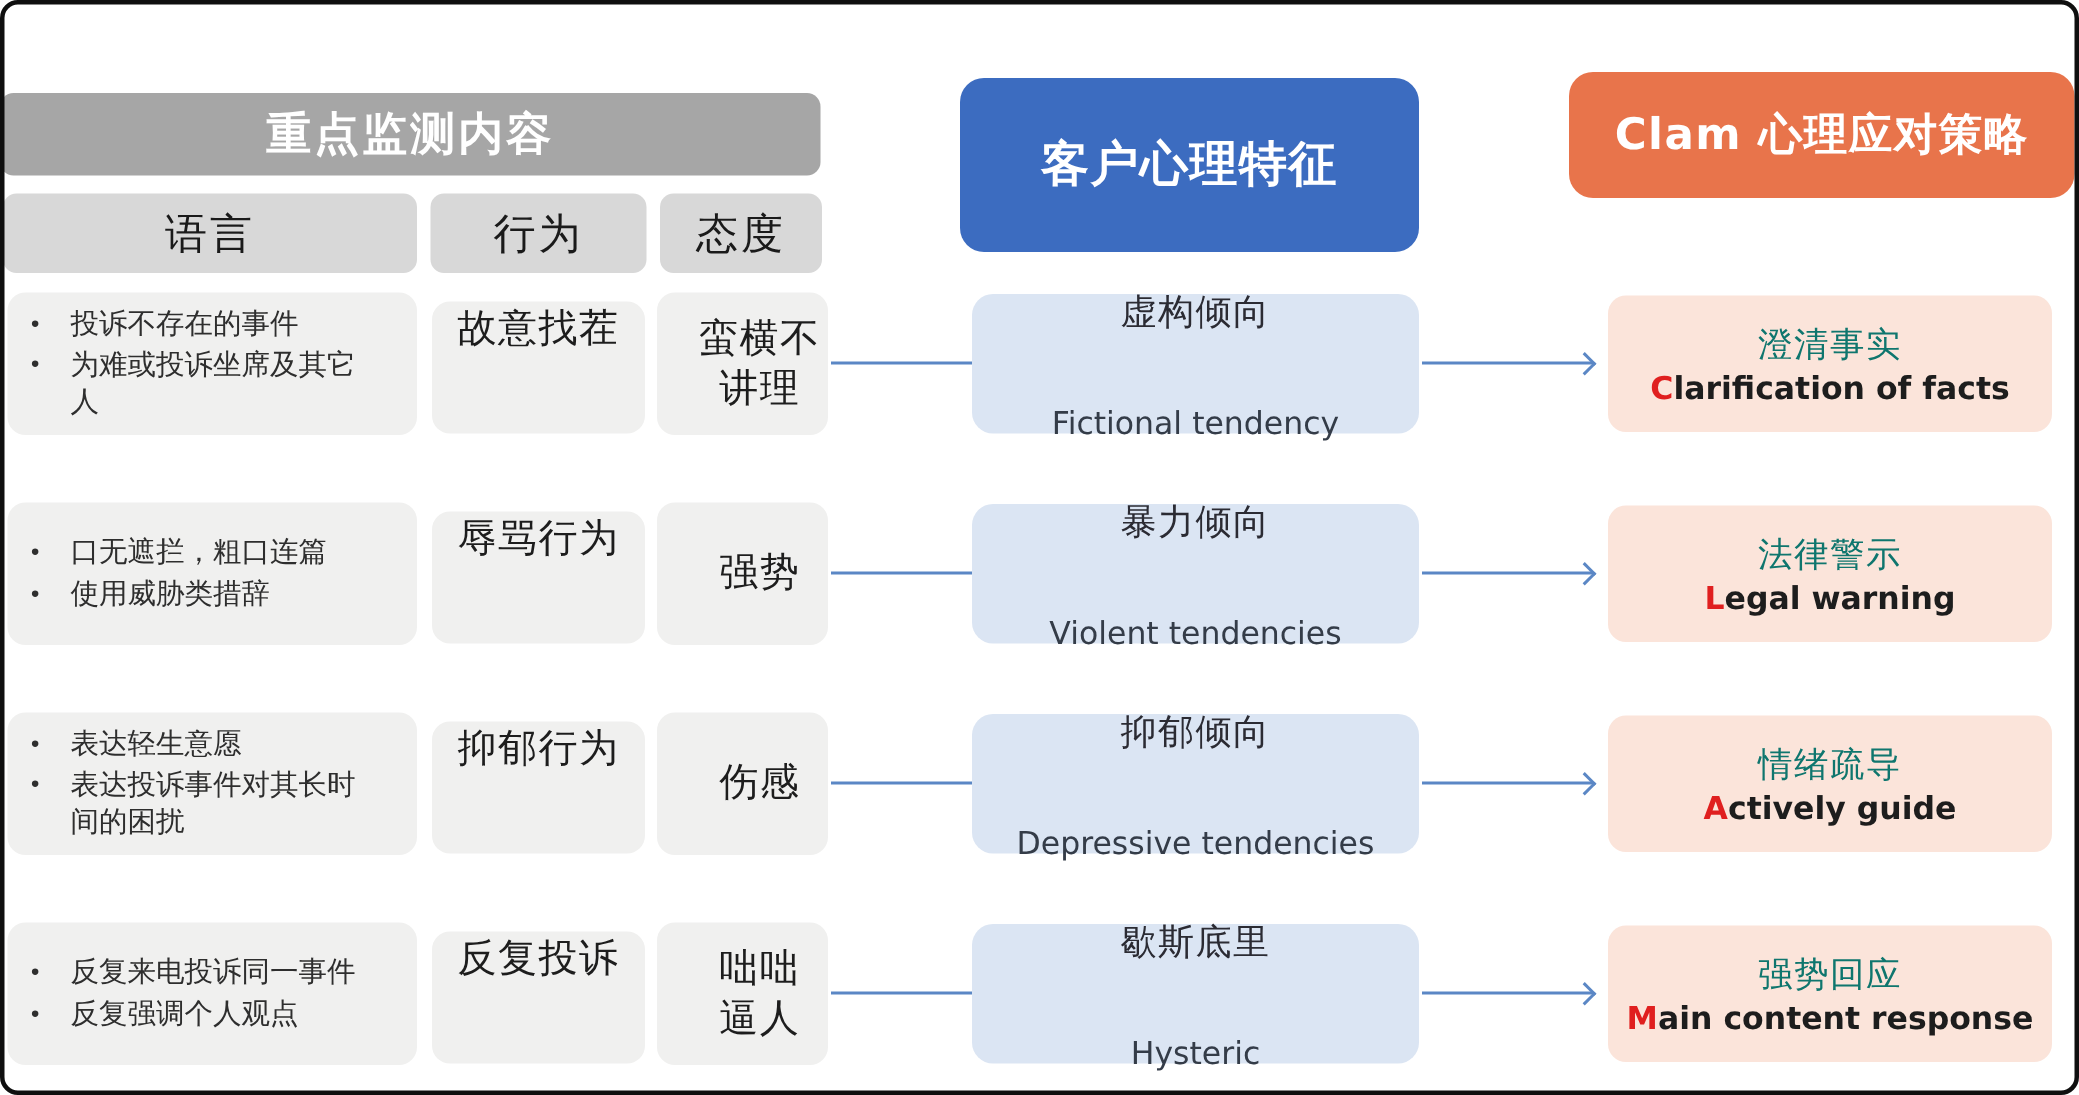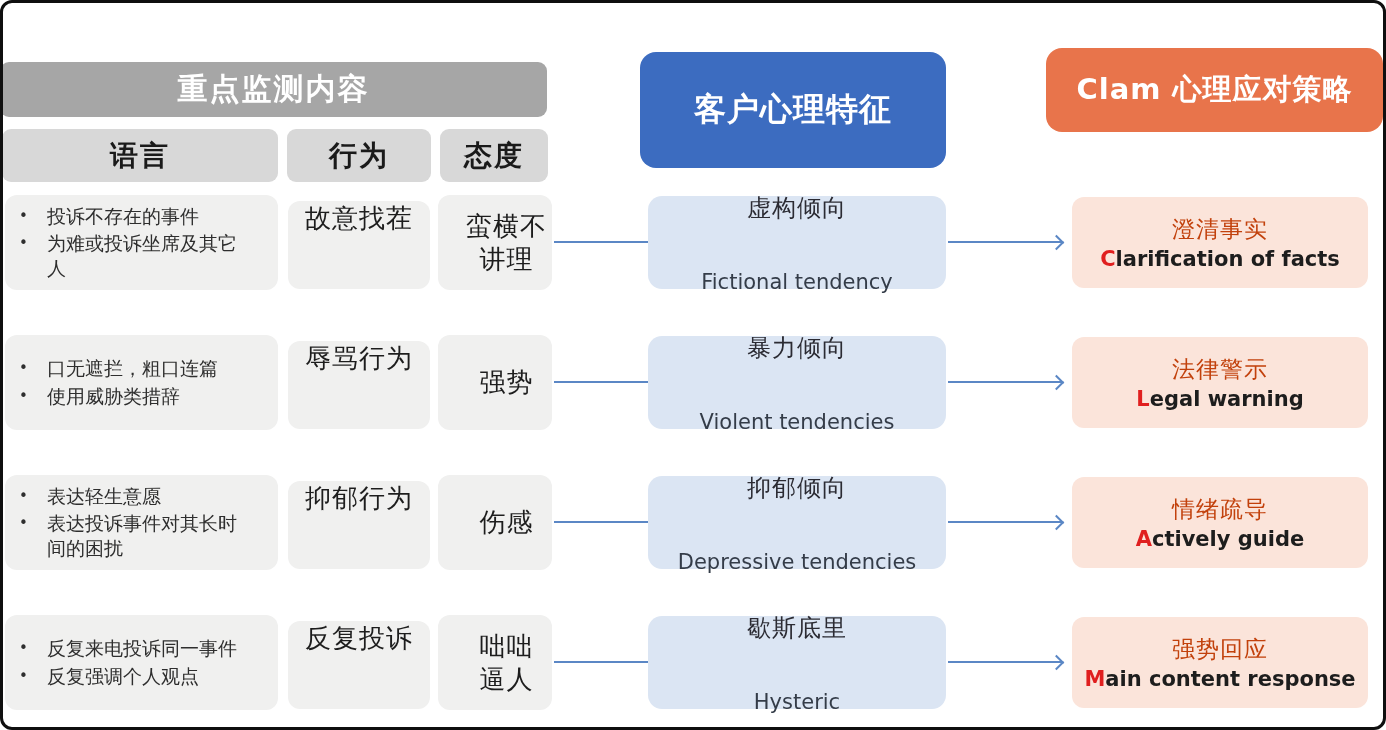--- a/index.html
+++ b/index.html
@@ -27,21 +27,21 @@
   
   .hdr-monitor{
     position:absolute;left:0;top:62px;width:547px;height:55px;
     background:var(--monitor-header-bg);border-radius:9px;
     display:flex;align-items:center;justify-content:center;
     color:#ffffff;font-size:30px;font-weight:bold;letter-spacing:2px;
   }
   .subhdr{
     position:absolute;top:129px;height:53px;background:var(--subheader-bg);
     border-radius:9px;display:flex;align-items:center;justify-content:center;
-    color:#1a1a1a;font-size:28px;font-weight:bold;letter-spacing:2px;
+    color:#1a1a1a;font-size:28px;font-weight:normal;letter-spacing:2px;
   }
   .subhdr.language{left:2px;width:276px;}
   .subhdr.behavior{left:287px;width:144px;}
   .subhdr.attitude{left:440px;width:108px;}
   .hdr-psych{
     position:absolute;left:640px;top:52px;width:306px;height:116px;
     background:var(--psych-header-bg);border-radius:16px;
     display:flex;align-items:center;justify-content:center;
     color:#ffffff;font-size:32px;font-weight:bold;letter-spacing:1px;
   }
@@ -79,21 +79,21 @@
     text-align:center;
     gap:44px;
   }
   .psych-zh{color:#2b2b33;font-size:24px;letter-spacing:1px;}
   .psych-en{color:#343c48;font-size:21px;margin-top:2px;}
   .strat-box{
     left:1072px;top:2px;width:296px;height:91px;background:var(--strategy-box-bg);
     border-radius:12px;display:flex;flex-direction:column;align-items:center;justify-content:center;
     text-align:center;
   }
-  .strat-zh{color:#c2410c;font-size:23px;letter-spacing:1px;}
+  .strat-zh{color:#0f766e;font-size:23px;letter-spacing:1px;}
   .strat-en{color:#1d1d1d;font-size:21px;font-weight:bold;margin-top:2px;}
   .strat-en .initial{color:var(--strategy-initial);}
   
   .connector{position:absolute;top:46px;height:2px;background:var(--arrow);}
   .connector.left-line{left:554px;width:94px;}
   .connector.right-arrow{left:948px;width:114px;}
   .connector.right-arrow::after{
     content:"";position:absolute;right:0;top:-4.5px;width:9px;height:9px;
     border-top:2px solid var(--arrow);border-right:2px solid var(--arrow);
     transform:rotate(45deg);

